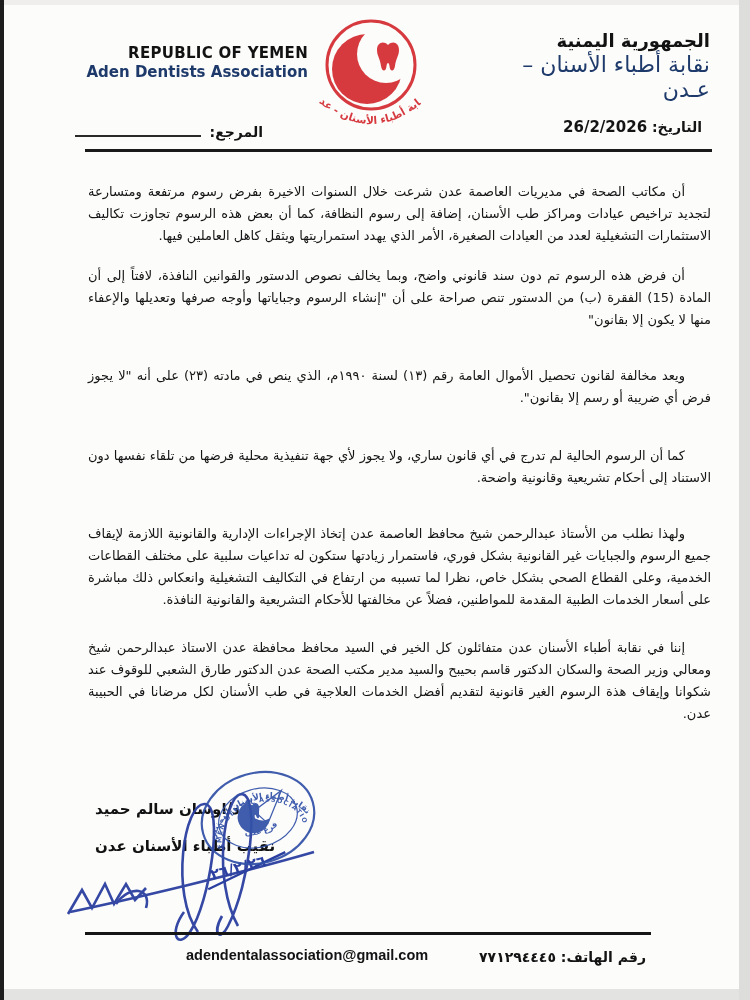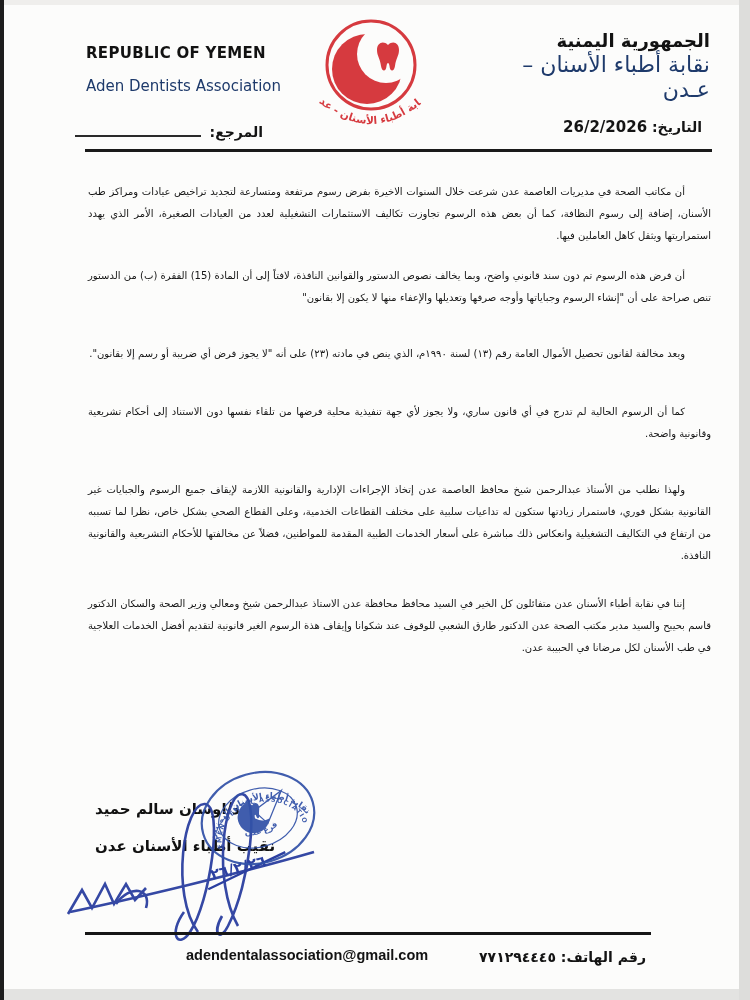--- a/index.html
+++ b/index.html
@@ -7,39 +7,39 @@
     position:relative;width:750px;height:1000px;margin:0 auto;
     background:#fcfcfb;overflow:hidden;
     font-family:"DejaVu Sans",sans-serif;color:#161616;
   }
   .edge-top{position:absolute;left:0;top:0;width:100%;height:5px;background:#efeeec;}
   .edge-bottom{position:absolute;left:0;bottom:0;width:100%;height:11px;background:#e3e3e1;}
   .edge-right{position:absolute;right:0;top:0;width:11px;height:100%;background:#dddddb;}
   .edge-left{position:absolute;left:0;top:0;width:4px;height:100%;background:#1d1d1d;}
 
   
-  .hdr-en{position:absolute;left:86px;top:44px;width:222px;text-align:left;}
+  .hdr-en{position:absolute;left:86px;top:44px;width:222px;text-align:right;}
   .hdr-en .l1{font-size:15px;font-weight:bold;letter-spacing:.3px;color:#121212;}
-  .hdr-en .l2{font-size:15px;font-weight:normal;color:#1e3a6b;margin-top:15px;}
+  .hdr-en .l2{font-size:15px;font-weight:bold;color:#1e3a6b;margin-top:1px;}
   .hdr-ar{position:absolute;right:40px;top:30px;width:238px;text-align:right;direction:rtl;}
   .hdr-ar .l1{font-size:18px;font-weight:bold;color:#121212;}
   .hdr-ar .l2{font-size:22px;font-weight:normal;color:#1e3a6b;margin-top:1px;}
   .logo{position:absolute;left:303px;top:16px;}
 
   .date-line{position:absolute;right:48px;top:118px;direction:rtl;font-size:14px;font-weight:bold;color:#141414;}
   .date-line .val{font-size:15px;letter-spacing:.3px;}
   .ref-line{position:absolute;left:71px;top:122px;width:192px;direction:rtl;font-size:14px;font-weight:bold;color:#141414;}
   .ref-underline{display:inline-block;width:126px;height:13px;border-bottom:2px solid #2a2a2a;margin-right:4px;}
   .hrule{position:absolute;left:85px;top:149px;width:627px;height:3px;background:#1a1a1a;}
 
   
   .body-text{
     position:absolute;left:88px;top:181px;width:623px;
     direction:rtl;text-align:justify;
-    font-size:10px;line-height:22px;color:#151515;
+    font-size:13px;line-height:22px;color:#151515;
   }
   .body-text p{margin:0;text-indent:26px;}
   .g1{margin-bottom:18px !important;}
   .g2{margin-bottom:34px !important;}
   .g3{margin-bottom:36px !important;}
   .g4{margin-bottom:34px !important;}
   .g5{margin-bottom:26px !important;}
 
   
   .sig-name{position:absolute;left:95px;top:800px;direction:rtl;font-size:15px;font-weight:bold;color:#111;}

